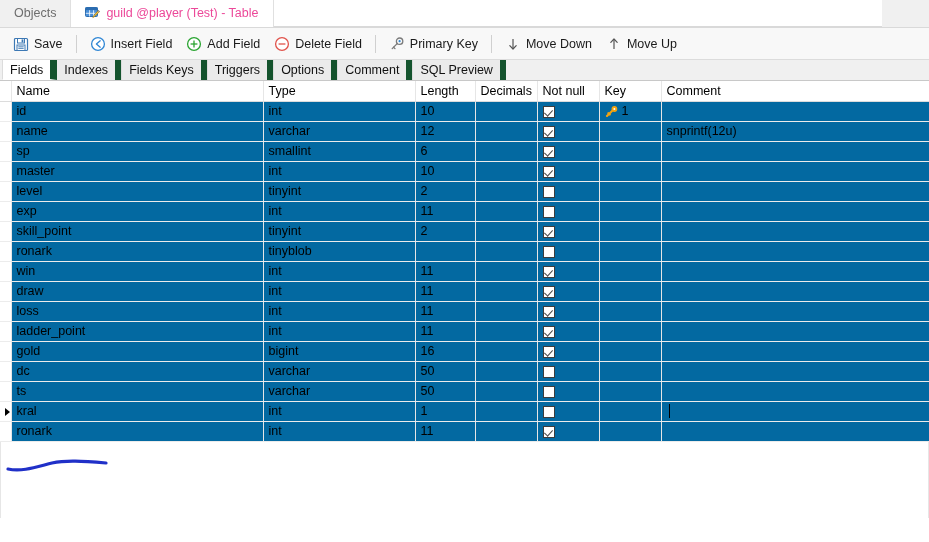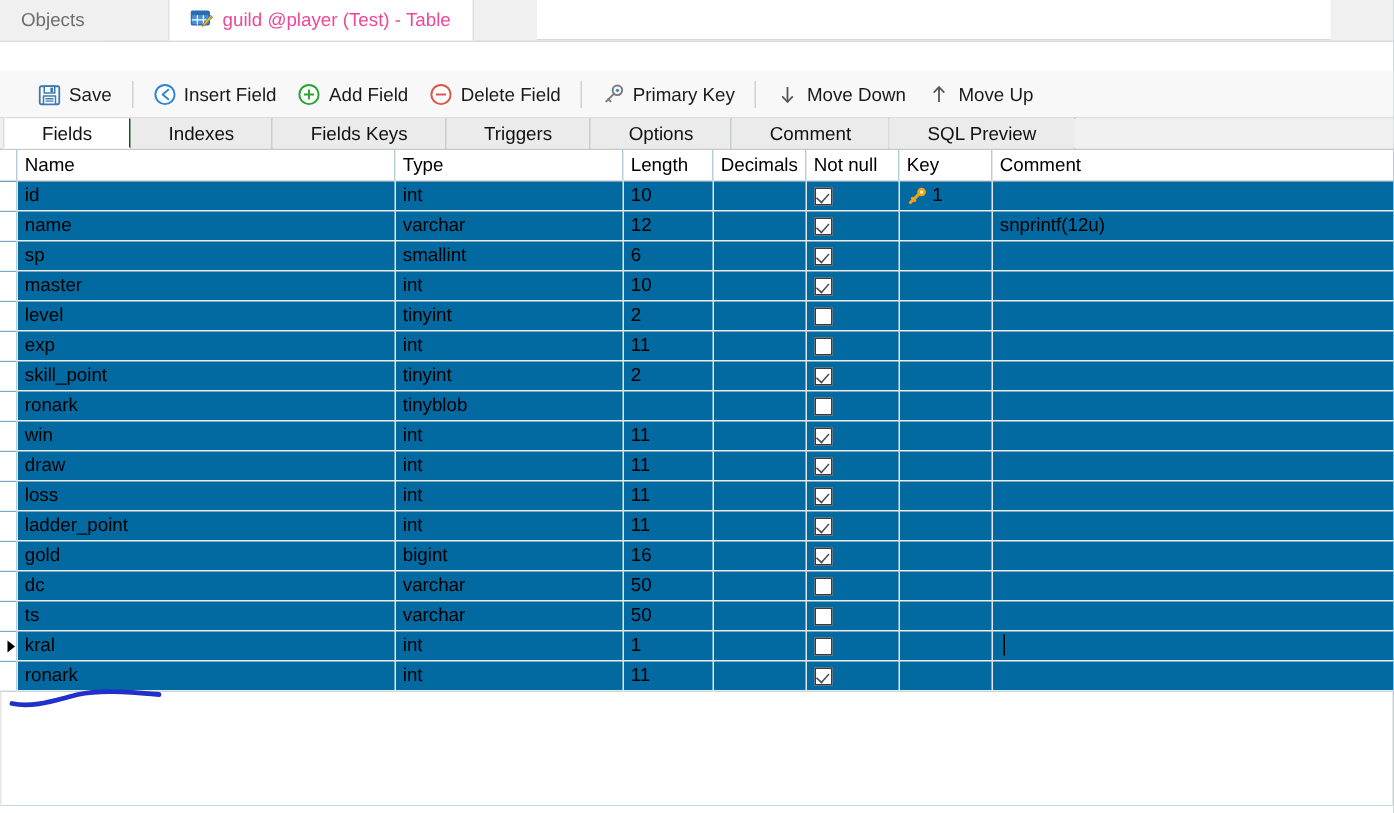--- a/index.html
+++ b/index.html
@@ -18,21 +18,20 @@
   }
 
   
   .tabstrip {
     height: 28px;
     background: #f0f0f0;
     border-bottom: 1px solid #d9d9d9;
     display: flex;
     align-items: flex-end;
     box-sizing: border-box;
-    gap: 42px;
   }
   .doc-tab {
     height: 28px;
     display: flex;
     align-items: center;
     padding: 0 14px;
     box-sizing: border-box;
     font-size: 12.5px;
     white-space: nowrap;
     cursor: default;
@@ -68,23 +67,22 @@
     top: 0px;
   }
 
   
   .toolbar {
     height: 32px;
     background: #f8f8f8;
     border-bottom: 1px solid #dcdcdc;
     display: flex;
     align-items: center;
-    padding-left: 18px;
-    box-sizing: border-box;
-    margin-top: 19px;
+    padding-left: 6px;
+    box-sizing: border-box;
   }
   .tb-item {
     display: flex;
     align-items: center;
     height: 24px;
     padding: 0 7px;
     font-size: 12.5px;
     color: #1a1a1a;
     white-space: nowrap;
     cursor: default;
@@ -110,26 +108,26 @@
     background: #f0f0f0;
     display: flex;
     align-items: stretch;
     border-bottom: 1px solid #c8c8c8;
     box-sizing: border-box;
     padding-left: 2px;
   }
   .subtab {
     display: flex;
     align-items: center;
-    padding: 0 25px;
+    padding: 0 7px;
     font-size: 12.5px;
     color: #111;
     background: #ebebeb;
     border-left: 1px solid #dcdcdc;
-    border-right: 1px solid #14532d;
+    border-right: 7px solid #14532d;
     margin-right: -1px;
     cursor: default;
     box-sizing: border-box;
   }
   .subtab.active {
     background: #ffffff;
     border-bottom: 1px solid #ffffff;
     position: relative;
     z-index: 2;
   }

